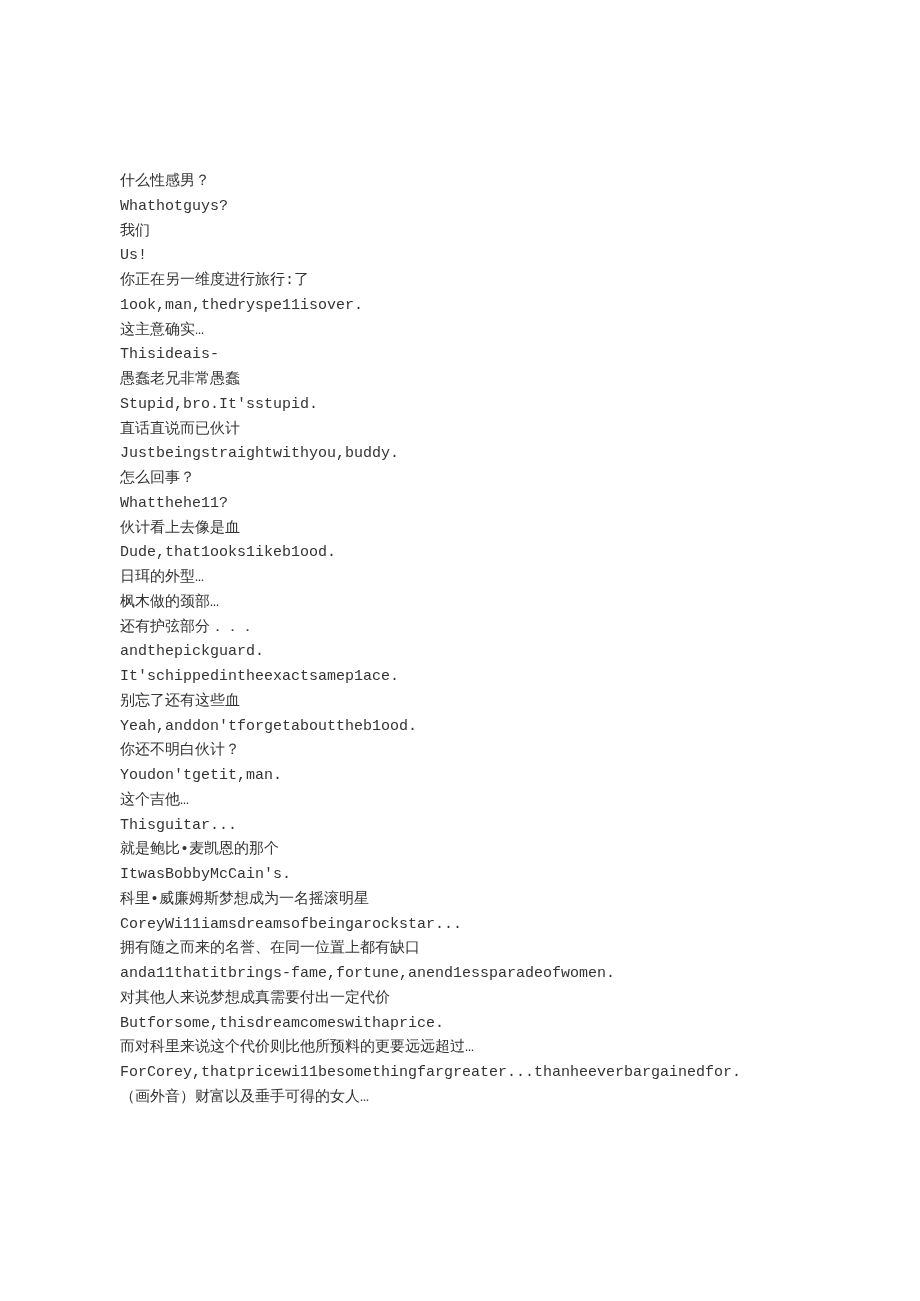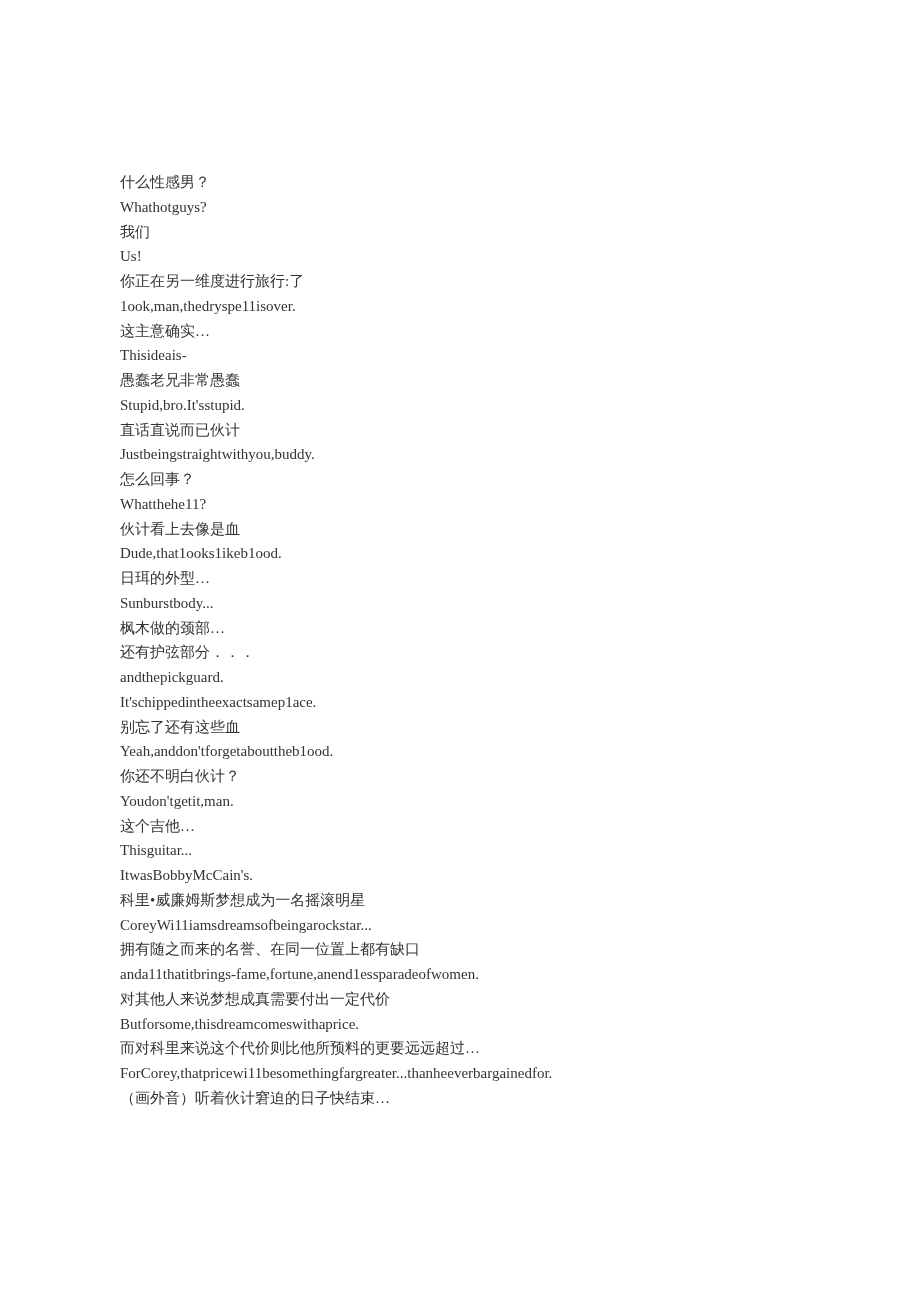--- a/index.html
+++ b/index.html
@@ -11,20 +11,21 @@
   }
   .page {
     padding: 170px 120px 100px 120px;
     box-sizing: border-box;
   }
   .line {
     font-size: 15px;
     color: #333333;
     line-height: 1.65;
     white-space: pre;
+    font-family: Liberation Mono, monospace;
   }
 </style>
 </head>
 <body>
 
 <div class="page">
   <div id="text-body">
       <div class="line">什么性感男？</div>
       <div class="line">Whathotguys?</div>
       <div class="line">我们</div>
@@ -35,35 +36,35 @@
       <div class="line">Thisideais-</div>
       <div class="line">愚蠢老兄非常愚蠢</div>
       <div class="line">Stupid,bro.It'sstupid.</div>
       <div class="line">直话直说而已伙计</div>
       <div class="line">Justbeingstraightwithyou,buddy.</div>
       <div class="line">怎么回事？</div>
       <div class="line">Whatthehe11?</div>
       <div class="line">伙计看上去像是血</div>
       <div class="line">Dude,that1ooks1ikeb1ood.</div>
       <div class="line">日珥的外型…</div>
-      <div class="line">Sunburstbody...</div>
       <div class="line">枫木做的颈部…</div>
       <div class="line">还有护弦部分．．．</div>
       <div class="line">andthepickguard.</div>
       <div class="line">It'schippedintheexactsamep1ace.</div>
       <div class="line">别忘了还有这些血</div>
       <div class="line">Yeah,anddon'tforgetabouttheb1ood.</div>
       <div class="line">你还不明白伙计？</div>
       <div class="line">Youdon'tgetit,man.</div>
       <div class="line">这个吉他…</div>
       <div class="line">Thisguitar...</div>
+      <div class="line">就是鲍比•麦凯恩的那个</div>
       <div class="line">ItwasBobbyMcCain's.</div>
       <div class="line">科里•威廉姆斯梦想成为一名摇滚明星</div>
       <div class="line">CoreyWi11iamsdreamsofbeingarockstar...</div>
       <div class="line">拥有随之而来的名誉、在同一位置上都有缺口</div>
       <div class="line">anda11thatitbrings-fame,fortune,anend1essparadeofwomen.</div>
       <div class="line">对其他人来说梦想成真需要付出一定代价</div>
       <div class="line">Butforsome,thisdreamcomeswithaprice.</div>
       <div class="line">而对科里来说这个代价则比他所预料的更要远远超过…</div>
       <div class="line">ForCorey,thatpricewi11besomethingfargreater...thanheeverbargainedfor.</div>
-      <div class="line">（画外音）听着伙计窘迫的日子快结束…</div>
+      <div class="line">（画外音）财富以及垂手可得的女人…</div>
     </div>
 </div>
 
 </body></html>

